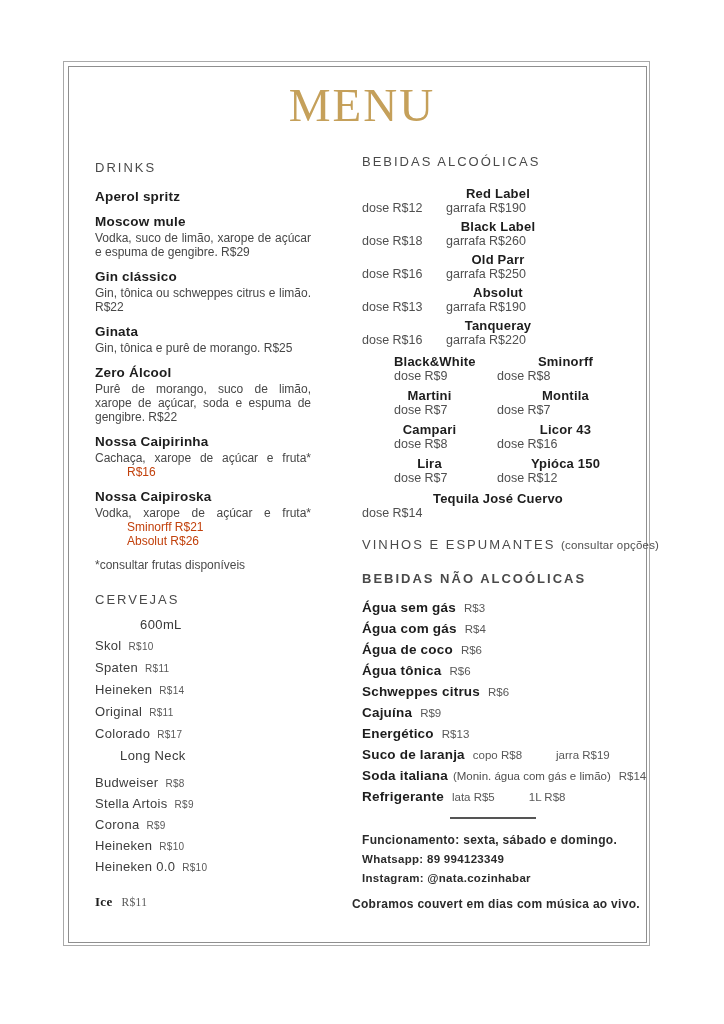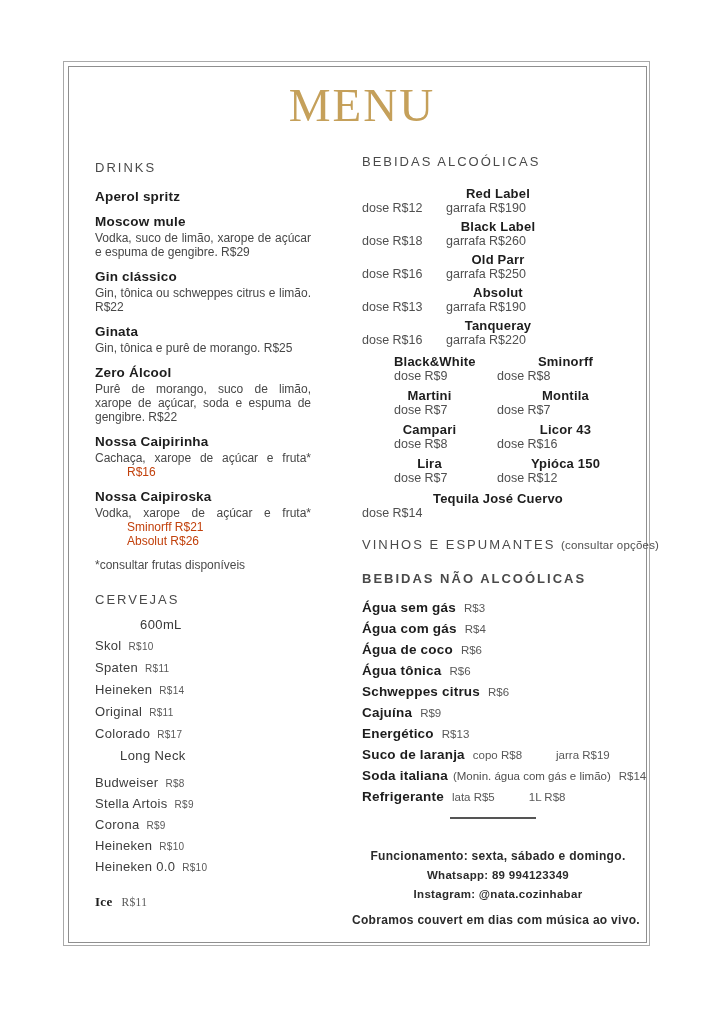--- a/index.html
+++ b/index.html
@@ -61,21 +61,21 @@
   .na-header{margin-top:18px;margin-bottom:10px;font-weight:bold;}
   .na-row{line-height:20px;white-space:nowrap;}
   .na-name{font-weight:bold;font-size:13.5px;color:#1d1d1d;letter-spacing:.2px;}
   .na-note{font-size:11.5px;color:#4f4f4f;margin-left:5px;}
   .na-price{font-size:11.5px;color:#585858;margin-left:8px;}
   .na-price2{font-size:11.5px;color:#585858;margin-left:34px;}
   .na-note:empty,.na-price2:empty{display:none;margin:0;}
 
   
   .divider{width:86px;height:2px;background:#555;margin:10px auto 0 auto;transform:translateX(-5px);}
-  .footer{margin-top:28px;text-align:center;}
+  .footer{margin-top:12px;}
   .footer-line{font-weight:bold;font-size:12px;color:#2b2b2b;line-height:19px;letter-spacing:.3px;}
   .footer-line.wa{font-size:11.5px;}
   .footer-last{margin-top:7px;white-space:nowrap;transform:translateX(-10px);}
 </style>
 </head>
 <body>
 
 <div class="frame frame-outer"></div>
 <div class="frame frame-inner"></div>
 

